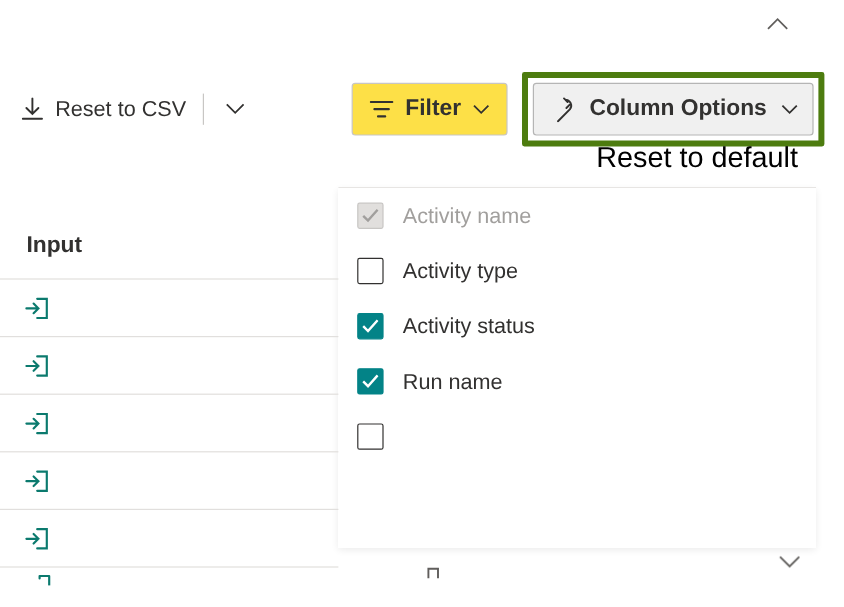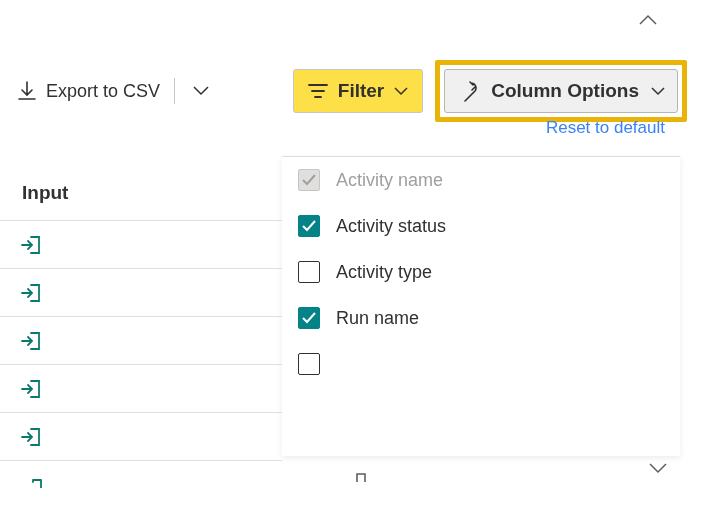--- a/index.html
+++ b/index.html
@@ -57,43 +57,43 @@
     font-weight: 600;
     background: #fde047;
     border: 1px solid #c8c6c4;
     border-radius: 3px;
     padding: 10px 14px;
     cursor: pointer;
     color: #323130;
   }
   .col-options-wrap {
     position: relative;
-    border: 5px solid #eab308;
+    border: 5px solid #4d7c0f;
     padding: 4px;
     border-radius: 2px;
   }
   .col-options-btn {
     display: flex;
     align-items: center;
     gap: 12px;
     font-size: 19px;
     font-weight: 600;
     background: #f0f0f0;
     border: 1px solid #b5b5b5;
     border-radius: 3px;
     padding: 10px 12px;
     cursor: pointer;
     color: #323130;
   }
   .reset-link {
     position: absolute;
     top: 118px;
     right: 38px;
-    color: #3b82f6;
-    font-size: 17px;
+    color: #000000;
+    font-size: 24px;
     cursor: pointer;
   }
   .dropdown {
     position: absolute;
     top: 156px;
     left: 282px;
     width: 398px;
     height: 300px;
     background: #fff;
     border-top: 1px solid #e1dfdd;
@@ -132,21 +132,21 @@
   .chk.disabled {
     background: #e1dfdd;
     border-color: #c8c6c4;
     cursor: default;
   }
   .chk svg { display: block; }
   .dd-label.disabled-text { color: #a19f9d; }
 
   .table-area {
     position: absolute;
-    top: 172px;
+    top: 184px;
     left: 0;
     width: 282px;
   }
   .col-header {
     font-size: 19px;
     font-weight: 600;
     padding: 10px 22px 16px 22px;
     border-bottom: 1px solid #e1dfdd;
   }
   .row {
@@ -185,21 +185,21 @@
     </svg>
 </div>
 
 <div class="toolbar">
   <button class="export-btn">
     <span>
       <svg width="18" height="20" viewBox="0 0 18 20">
           <path d="M9 1 V13 M4 9 L9 14 L14 9 M1 18 H17" stroke="#323130" stroke-width="1.6" fill="none" stroke-linecap="round"></path>
         </svg>
     </span>
-    <span>Export to CSV</span>
+    <span>Reset to CSV</span>
   </button>
   <div class="divider"></div>
   <button class="caret-btn">
     <span>
       <svg width="16" height="10" viewBox="0 0 16 10">
           <path d="M1 1 L8 8 L15 1" stroke="#323130" stroke-width="1.5" fill="none"></path>
         </svg>
     </span>
   </button>
 
@@ -241,30 +241,30 @@
 <div class="dropdown">
   <div class="dd-item">
     <span class="chk disabled">
       <svg width="14" height="12" viewBox="0 0 14 12">
           <path d="M1 6 L5 10 L13 1" stroke="#a19f9d" stroke-width="2" fill="none"></path>
         </svg>
     </span>
     <span class="dd-label disabled-text">Activity name</span>
   </div>
   <div class="dd-item">
+    <span class="chk"></span>
+    <span class="dd-label">Activity type</span>
+  </div>
+  <div class="dd-item">
     <span class="chk checked">
       <svg width="14" height="12" viewBox="0 0 14 12">
           <path d="M1 6 L5 10 L13 1" stroke="#fff" stroke-width="2" fill="none"></path>
         </svg>
     </span>
     <span class="dd-label">Activity status</span>
-  </div>
-  <div class="dd-item">
-    <span class="chk"></span>
-    <span class="dd-label">Activity type</span>
   </div>
   <div class="dd-item">
     <span class="chk checked">
       <svg width="14" height="12" viewBox="0 0 14 12">
           <path d="M1 6 L5 10 L13 1" stroke="#fff" stroke-width="2" fill="none"></path>
         </svg>
     </span>
     <span class="dd-label">Run name</span>
   </div>
   <div class="dd-item">

